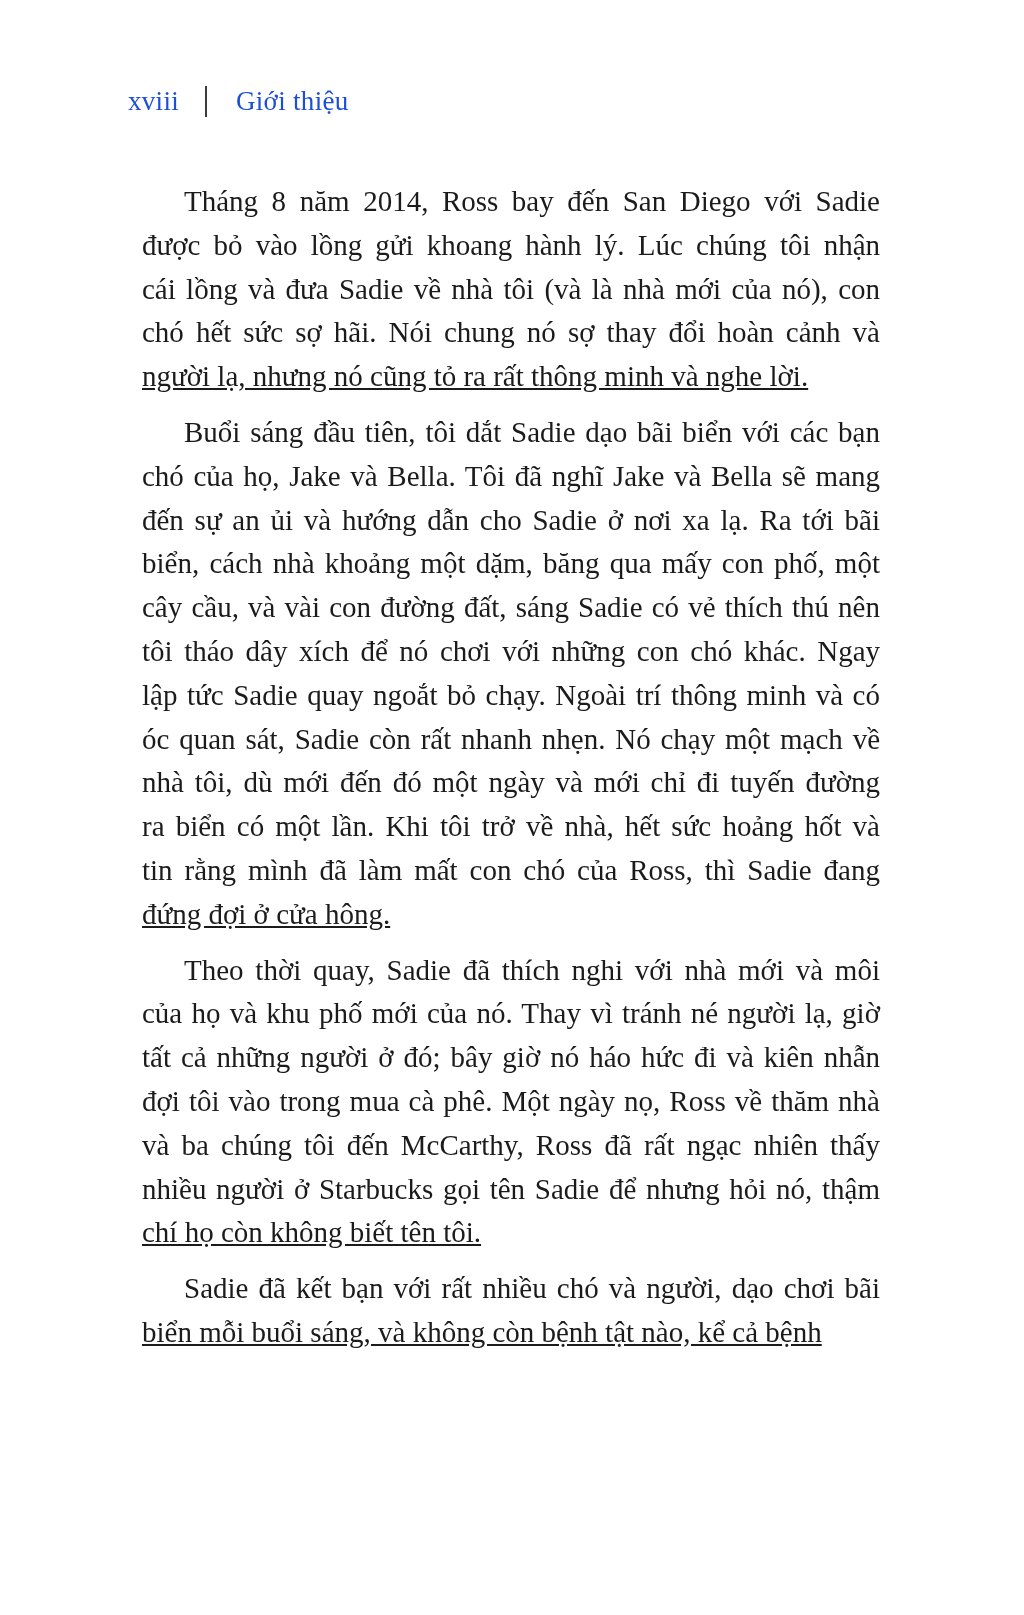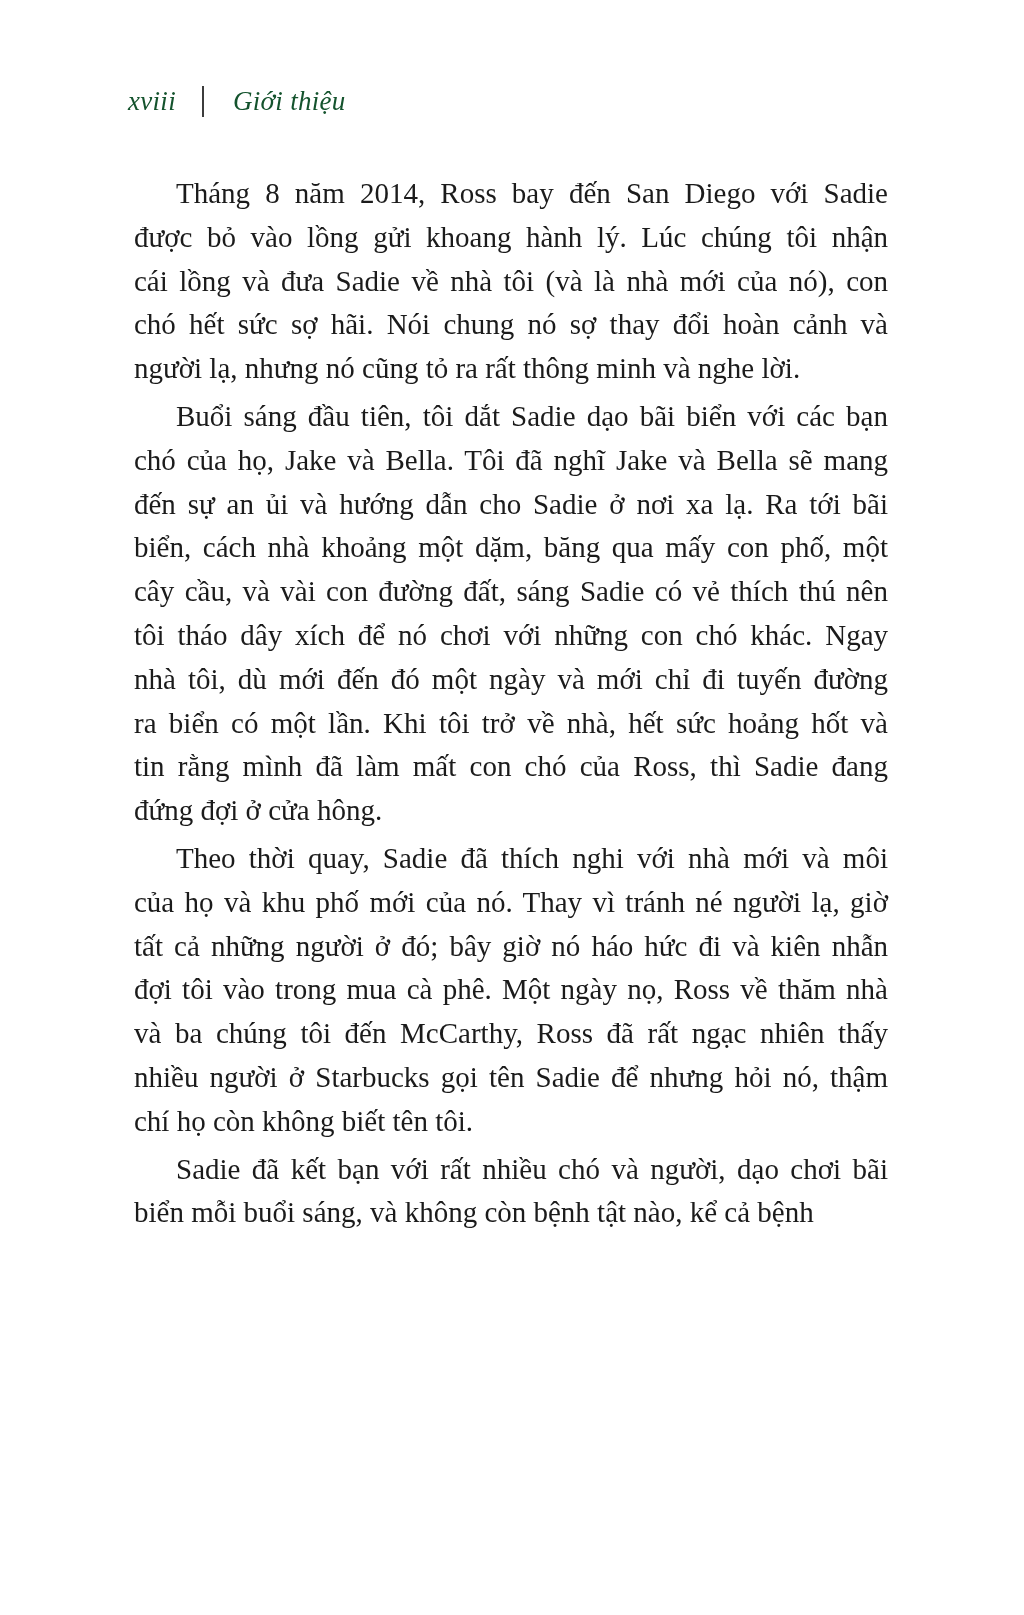--- a/index.html
+++ b/index.html
@@ -14,51 +14,51 @@
     background: #ffffff;
     font-family: "Liberation Serif", "DejaVu Serif", serif;
     overflow: hidden;
   }
   .page-header {
     position: absolute;
     left: 128px;
     top: 84px;
     display: flex;
     align-items: center;
-    font-style: italic;
     font-size: 27px;
     line-height: 34px;
-    color: #14532d;
+    color: #1d4ed8;
     letter-spacing: 0.3px;
   }
   .header-sep {
     display: inline-block;
     width: 2px;
     height: 31px;
     background: #3c3c3c;
     margin: 0 29px 0 26px;
   }
   .body-text {
     position: absolute;
     left: 130px;
     top: 168px;
     width: 762px;
     font-size: 29px;
     line-height: 43.8px;
     color: #1b1b1b;
     -webkit-font-smoothing: antialiased;
   }
-  .para { margin: 4px; padding: 0; }
+  .para { margin: 12px; padding: 0; }
   .line {
     text-align: justify;
     text-align-last: justify;
     white-space: normal;
   }
   .line.last {
     text-align-last: left;
+    text-decoration: underline;
   }
   .line.first {
     text-indent: 42px;
   }
 </style>
 </head>
 <body>
 
 <div class="page">
 
@@ -76,20 +76,22 @@
         <div class="line">chó hết sức sợ hãi. Nói chung nó sợ thay đổi hoàn cảnh và</div>
         <div class="line last">người lạ, nhưng nó cũng tỏ ra rất thông minh và nghe lời.</div>
       </div>
       <div class="para">
         <div class="line first">Buổi sáng đầu tiên, tôi dắt Sadie dạo bãi biển với các bạn</div>
         <div class="line">chó của họ, Jake và Bella. Tôi đã nghĩ Jake và Bella sẽ mang</div>
         <div class="line">đến sự an ủi và hướng dẫn cho Sadie ở nơi xa lạ. Ra tới bãi</div>
         <div class="line">biển, cách nhà khoảng một dặm, băng qua mấy con phố, một</div>
         <div class="line">cây cầu, và vài con đường đất, sáng Sadie có vẻ thích thú nên</div>
         <div class="line">tôi tháo dây xích để nó chơi với những con chó khác. Ngay</div>
+        <div class="line">lập tức Sadie quay ngoắt bỏ chạy. Ngoài trí thông minh và có</div>
+        <div class="line">óc quan sát, Sadie còn rất nhanh nhẹn. Nó chạy một mạch về</div>
         <div class="line">nhà tôi, dù mới đến đó một ngày và mới chỉ đi tuyến đường</div>
         <div class="line">ra biển có một lần. Khi tôi trở về nhà, hết sức hoảng hốt và</div>
         <div class="line">tin rằng mình đã làm mất con chó của Ross, thì Sadie đang</div>
         <div class="line last">đứng đợi ở cửa hông.</div>
       </div>
       <div class="para">
         <div class="line first">Theo thời quay, Sadie đã thích nghi với nhà mới và môi</div>
         <div class="line">của họ và khu phố mới của nó. Thay vì tránh né người lạ, giờ</div>
         <div class="line">tất cả những người ở đó; bây giờ nó háo hức đi và kiên nhẫn</div>
         <div class="line">đợi tôi vào trong mua cà phê. Một ngày nọ, Ross về thăm nhà</div>

